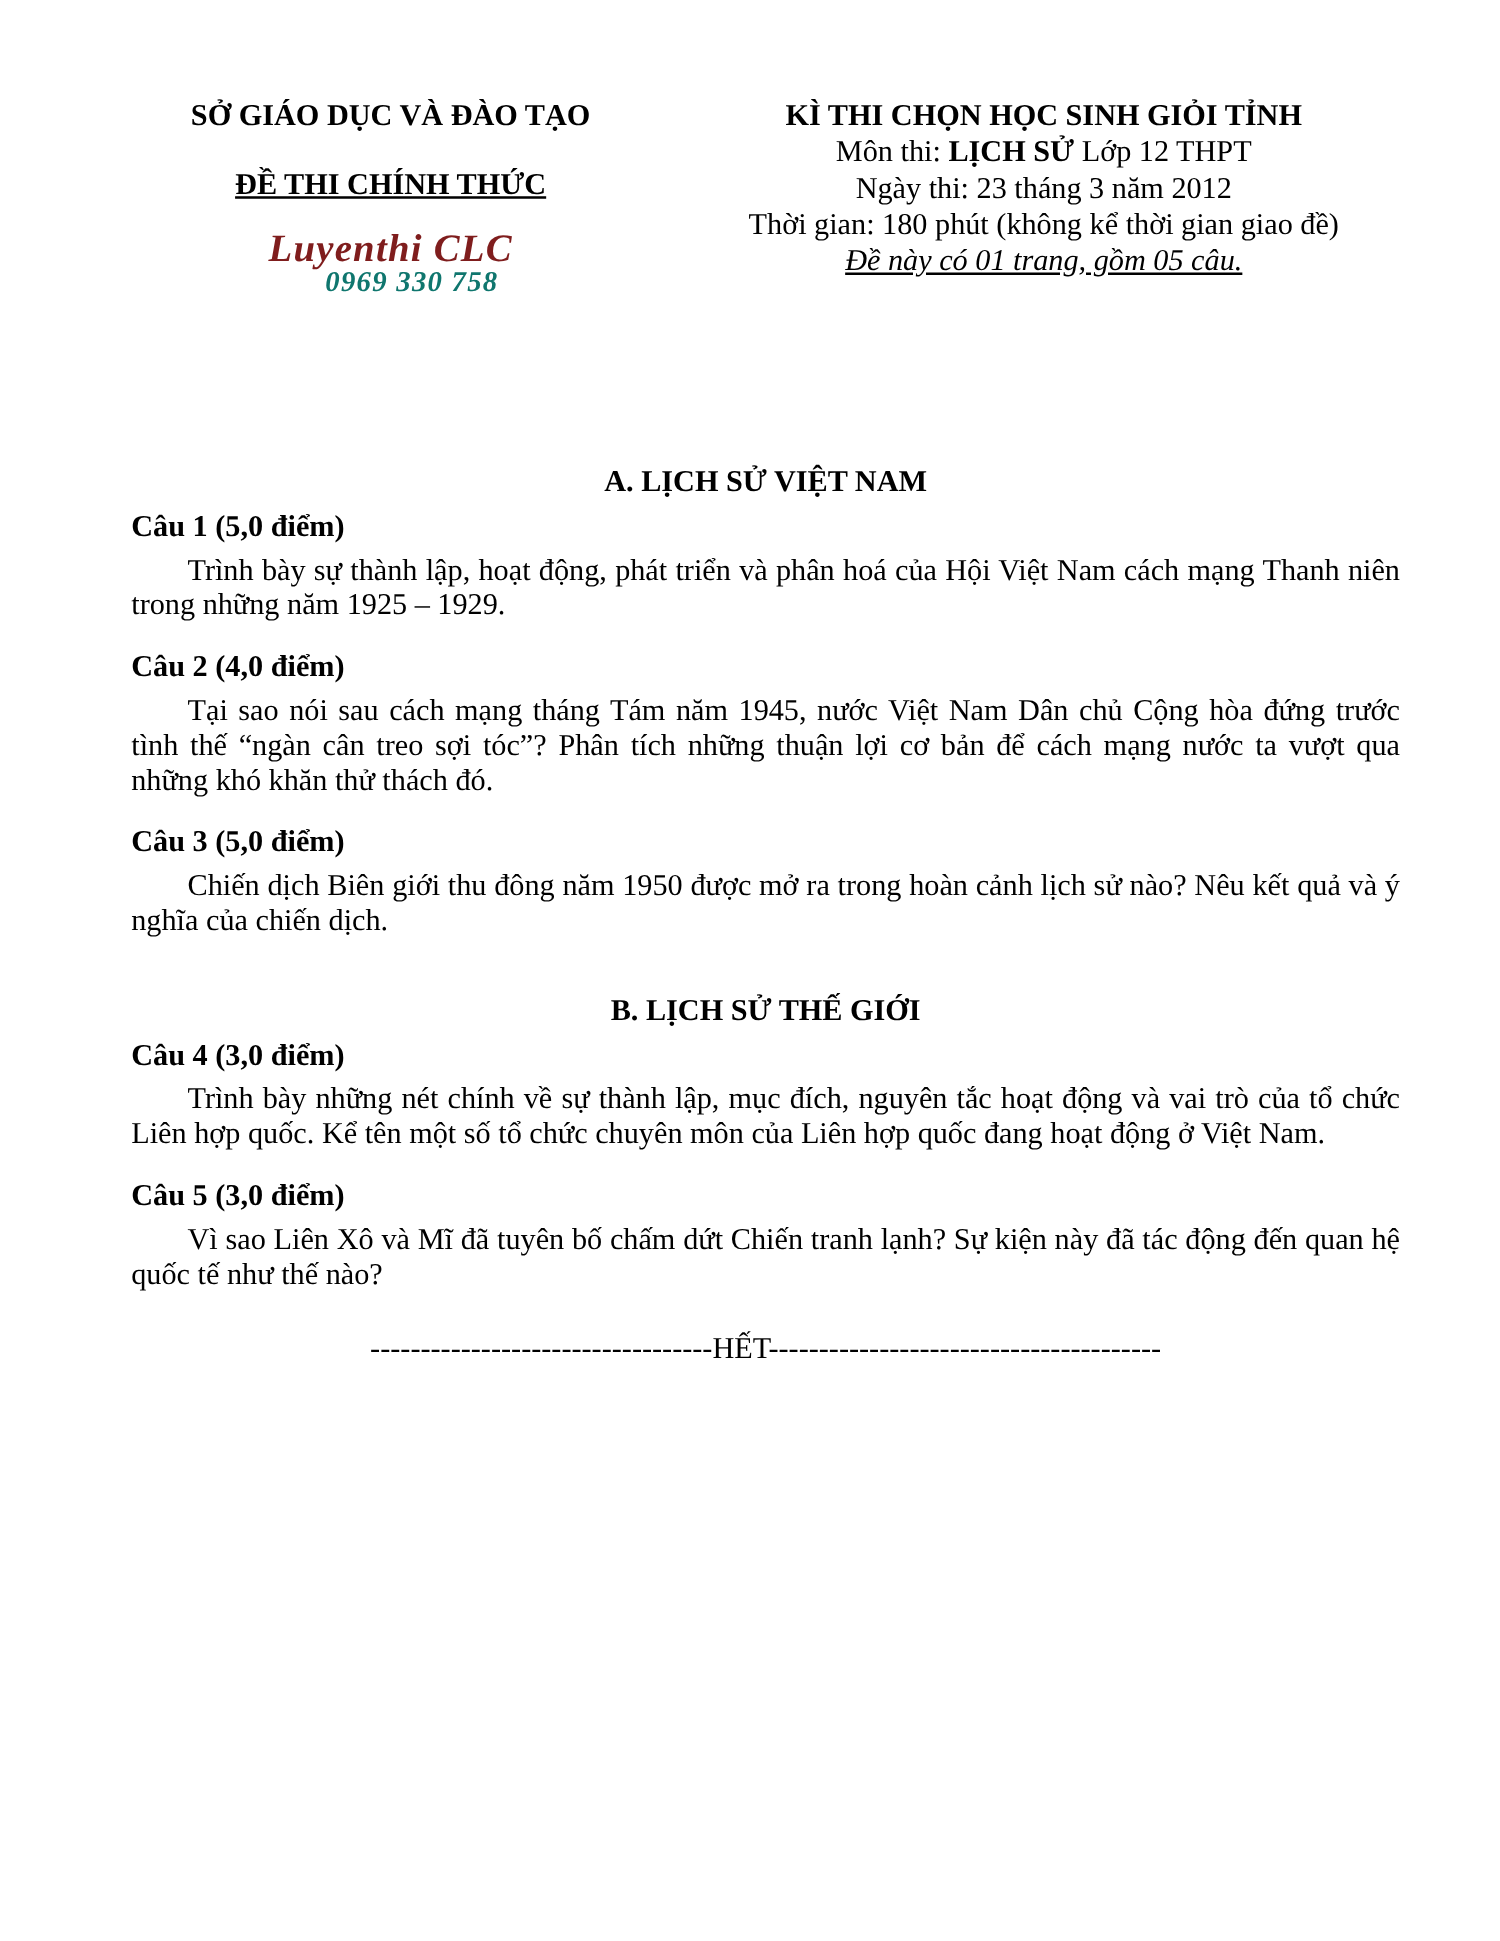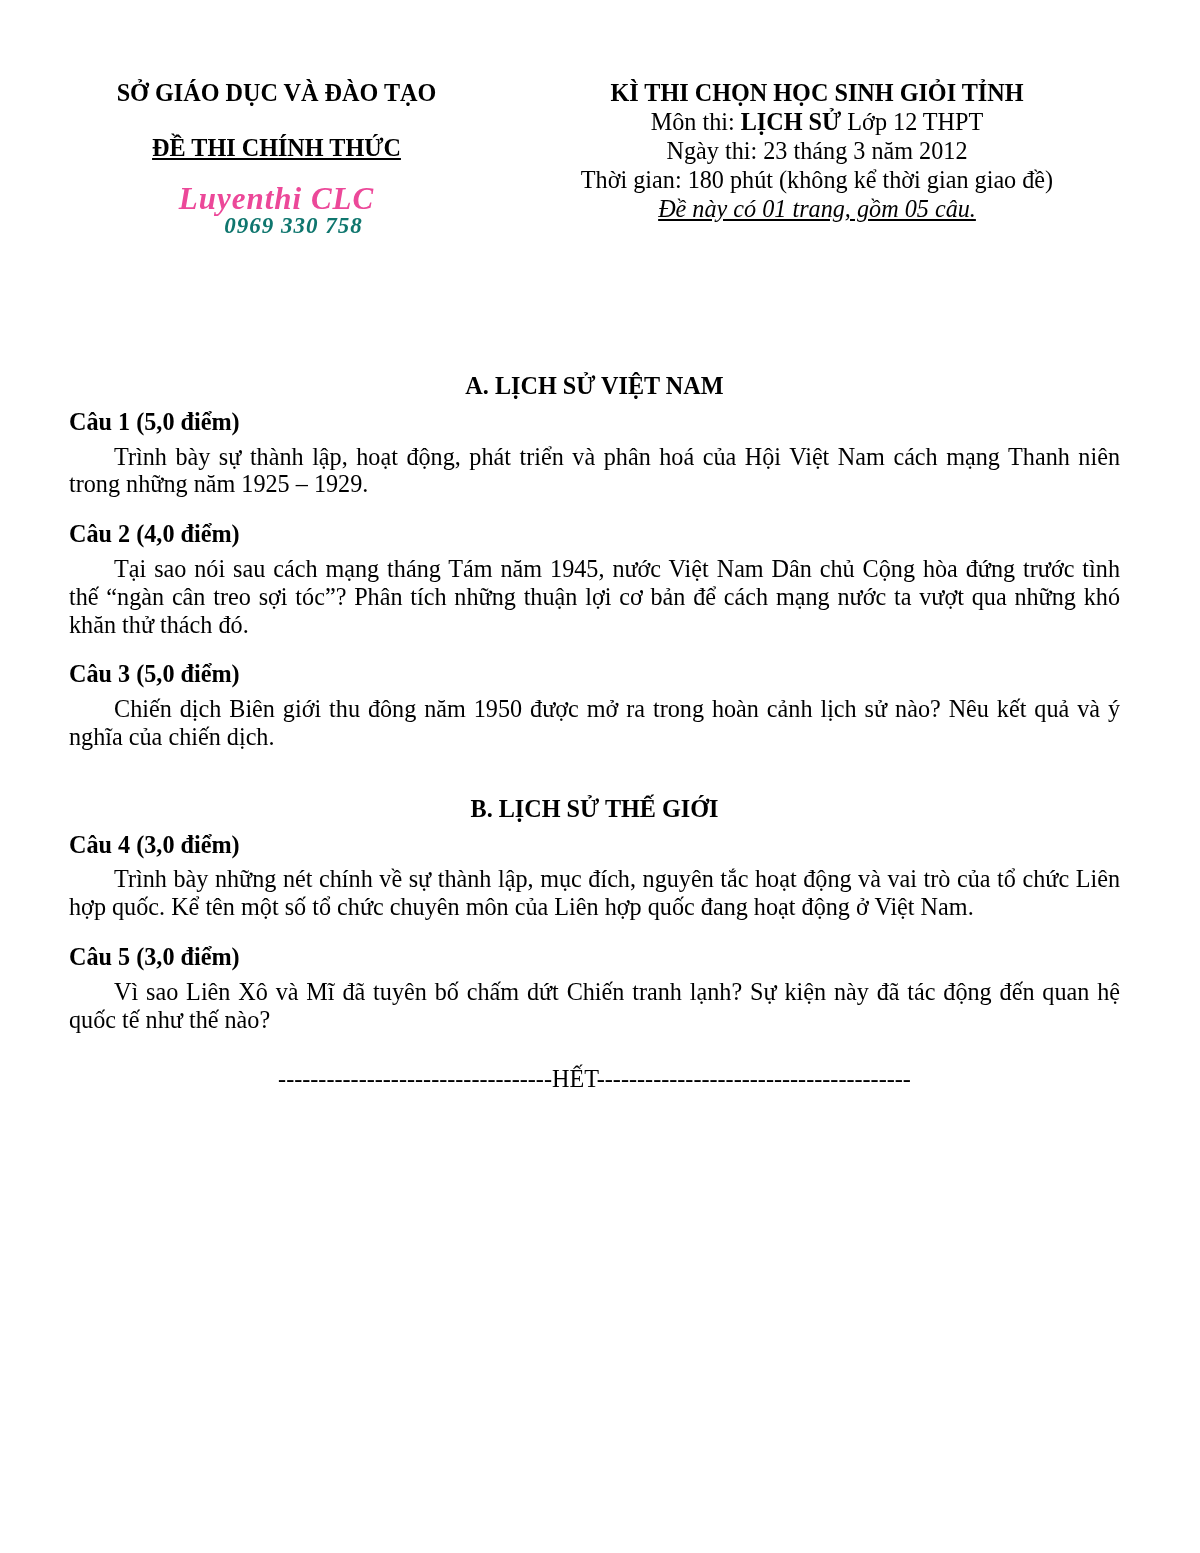--- a/index.html
+++ b/index.html
@@ -10,21 +10,21 @@
   .page {
     position: relative;
     width: 1200px;
     height: 1357px;
     box-sizing: border-box;
     background: #ffffff;
     color: #000000;
     font-family: "Liberation Serif", "DejaVu Serif", serif;
     font-size: 24.2px;
     line-height: 27.8px;
-    padding: 78px 80px 0 69px;
+    padding: 78px 80px 0 105px;
     overflow: hidden;
   }
   
   .header { display: flex; line-height: 29px; }
   .header-left {
     width: 415px;
     text-align: center;
     flex-shrink: 0;
   }
   .header-right {
@@ -77,21 +77,21 @@
 <body>
 
 <div class="page">
 
   <div class="header">
 
     <div class="header-left">
       <div class="bold">SỞ GIÁO DỤC VÀ ĐÀO TẠO</div>
       <div class="bold exam-label">ĐỀ THI CHÍNH THỨC</div>
       <div class="logo">
-        <div class="logo-name" style="color: #ec4899;">Luyenthi CLC</div>
+        <div class="logo-name" style="color: #7f1d1d;">Luyenthi CLC</div>
         <div class="logo-phone" style="color: #0f766e;">0969 330 758</div>
       </div>
     </div>
 
     <div class="header-right">
       <div class="bold">KÌ THI CHỌN HỌC SINH GIỎI TỈNH</div>
       <div><span>Môn thi: </span><span class="bold">LỊCH SỬ</span><span> Lớp 12 THPT</span></div>
       <div>Ngày thi: 23 tháng 3 năm 2012</div>
       <div>Thời gian: 180 phút (không kể thời gian giao đề)</div>
       <div class="italic">Đề này có 01 trang, gồm 05 câu.</div>

